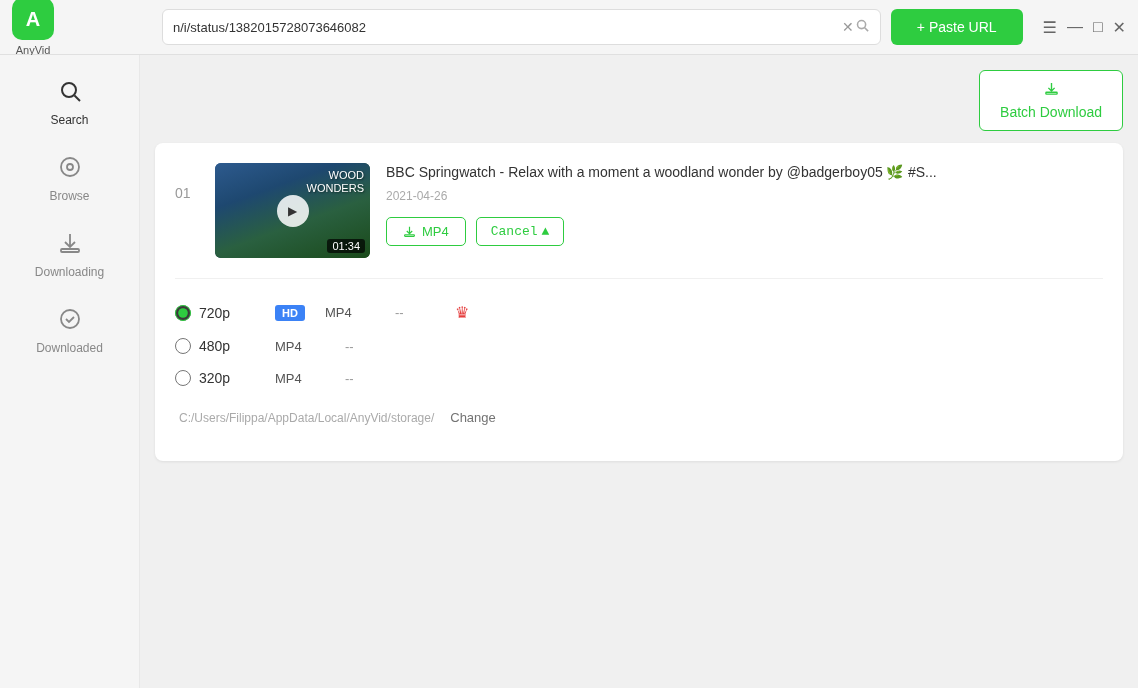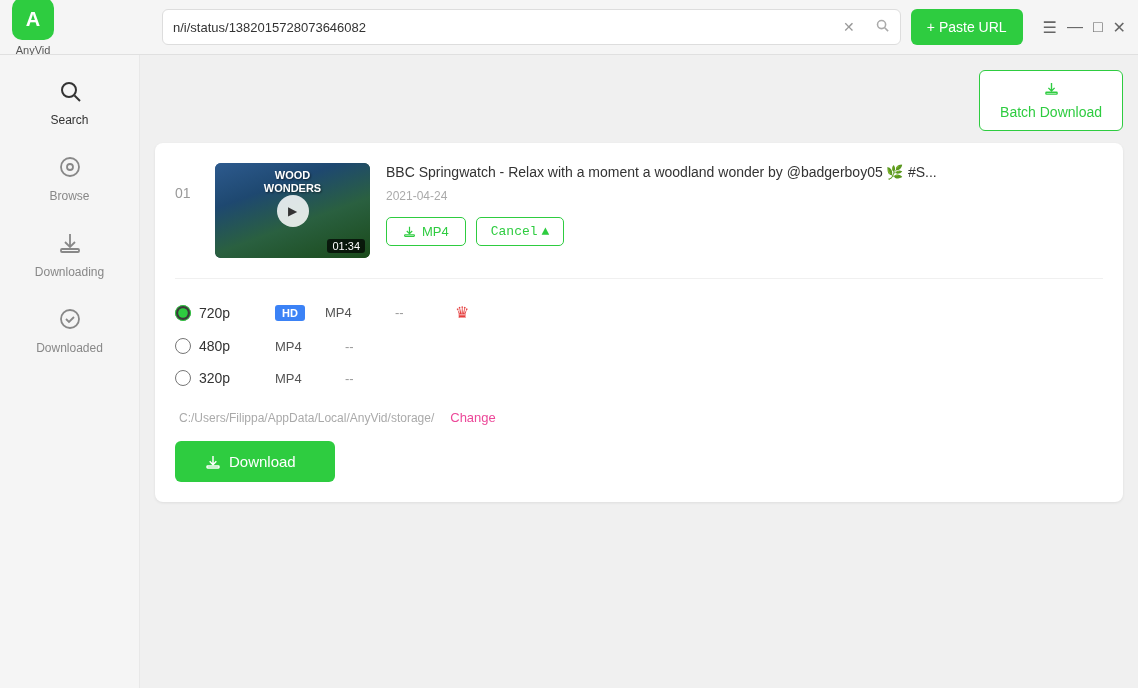--- a/index.html
+++ b/index.html
@@ -35,21 +35,21 @@
       font-size: 20px;
     }
     .url-bar {
       flex: 1;
       display: flex;
       align-items: center;
       background: white;
       border: 1px solid #ddd;
       border-radius: 6px;
       padding: 6px 10px;
-      gap: 20px;
+      gap: 1px;
       height: 36px;
     }
     .url-text {
       flex: 1;
       font-size: 13px;
       color: #333;
       overflow: hidden;
       text-overflow: ellipsis;
       white-space: nowrap;
     }
@@ -61,21 +61,21 @@
     }
     .url-search-icon {
       color: #aaa;
       font-size: 15px;
     }
     .paste-url-btn {
       background: #2ecc40;
       color: white;
       border: none;
       border-radius: 6px;
-      padding: 8px 16px;
+      padding: 8px 26px;
       font-size: 14px;
       font-weight: 500;
       cursor: pointer;
       display: flex;
       align-items: center;
       gap: 6px;
       height: 36px;
     }
     .window-controls {
       display: flex;
@@ -314,21 +314,21 @@
       align-items: center;
       gap: 16px;
       margin-bottom: 16px;
       padding: 0 4px;
     }
     .path-text {
       font-size: 12px;
       color: #aaa;
     }
     .change-btn {
-      color: #ec4899;
+      color: #737373;
       font-size: 13px;
       cursor: pointer;
       background: none;
       border: none;
       padding: 0;
     }
 
     
     .download-btn {
       background: #2ecc40;
@@ -442,30 +442,30 @@
       <span>Batch Download</span>
     </button>
 
     <div class="video-card">
 
       <div class="video-header">
         <span class="video-number">01</span>
 
         <div class="video-thumbnail">
           <div style="position:absolute;inset:0;background:linear-gradient(160deg,#2d5a8e 0%,#1e4870 30%,#2a6040 60%,#1a4a1a 100%);"></div>
-          <div style="position:absolute;top:6px;left:6px;right:6px;color:white;font-size:11px;font-weight:bold;text-align:center;line-height:1.2;text-shadow:1px 1px 2px rgba(0,0,0,0.5);">WOOD<br>WONDERS</div>
+          <div style="position:absolute;top:6px;left:6px;right:6px;color:white;font-size:11px;font-weight:normal;text-align:right;line-height:1.2;text-shadow:1px 1px 2px rgba(0,0,0,0.5);">WOOD<br>WONDERS</div>
           <div class="thumbnail-overlay">
             <div class="play-btn">▶</div>
           </div>
           <div class="thumbnail-time">01:34</div>
         </div>
 
         <div class="video-info">
           <div class="video-title">BBC Springwatch - Relax with a moment a woodland wonder by @badgerboy05 🌿 #S...</div>
-          <div class="video-date">2021-04-24</div>
+          <div class="video-date">2021-04-26</div>
           <div class="video-actions">
             <button class="mp4-btn">
               <svg width="13" height="13" viewBox="0 0 24 24" fill="none" stroke="#2ecc40" stroke-width="2.2">
                   <path d="M12 3v12M7 11l5 5 5-5"></path>
                   <rect x="3" y="18" width="18" height="3" rx="1"></rect>
                 </svg>
               <span>MP4</span>
             </button>
             <button class="cancel-btn">
               <span>Cancel</span>
@@ -505,23 +505,16 @@
           <span class="format-text">MP4</span>
           <span class="size-text">--</span>
         </div>
       </div>
 
       <div class="download-path">
         <span class="path-text">C:/Users/Filippa/AppData/Local/AnyVid/storage/</span>
         <button class="change-btn">Change</button>
       </div>
 
-      <button class="download-btn">
-        <svg width="16" height="16" viewBox="0 0 24 24" fill="none" stroke="white" stroke-width="2.2">
-            <path d="M12 3v12M7 11l5 5 5-5"></path>
-            <rect x="3" y="18" width="18" height="3" rx="1"></rect>
-          </svg>
-        <span>Download</span>
-      </button>
 
     </div>
   </div>
 </div>
 
 </body></html>

